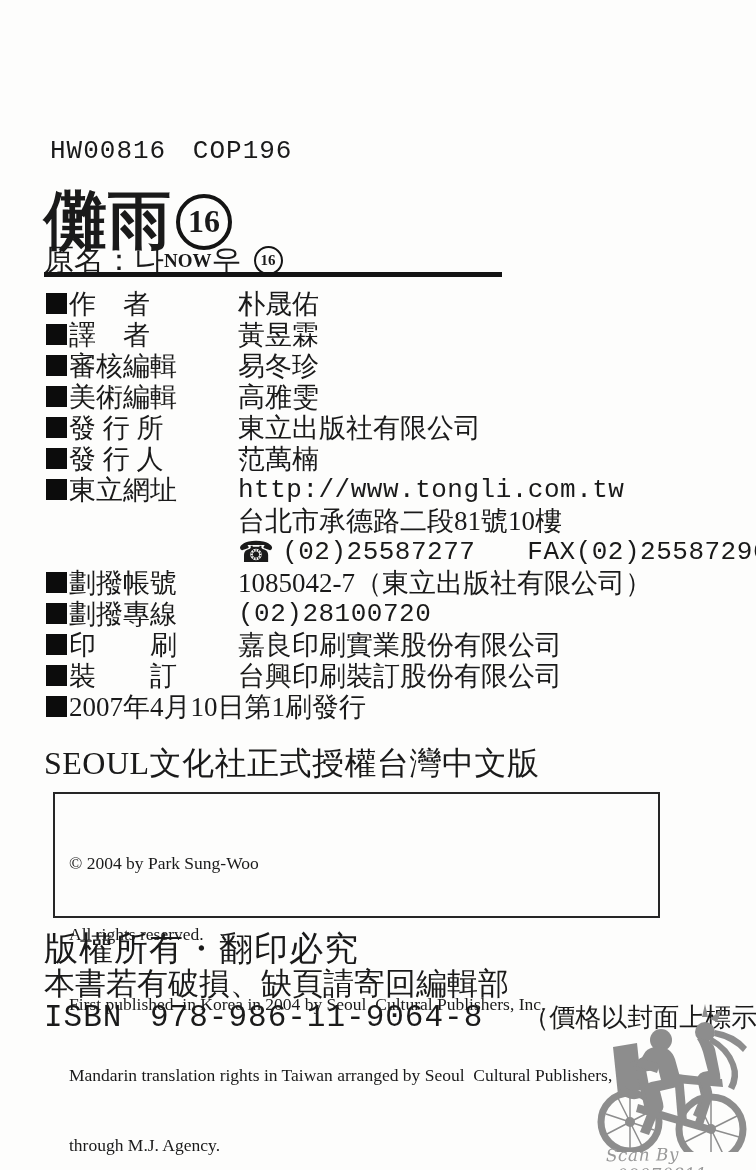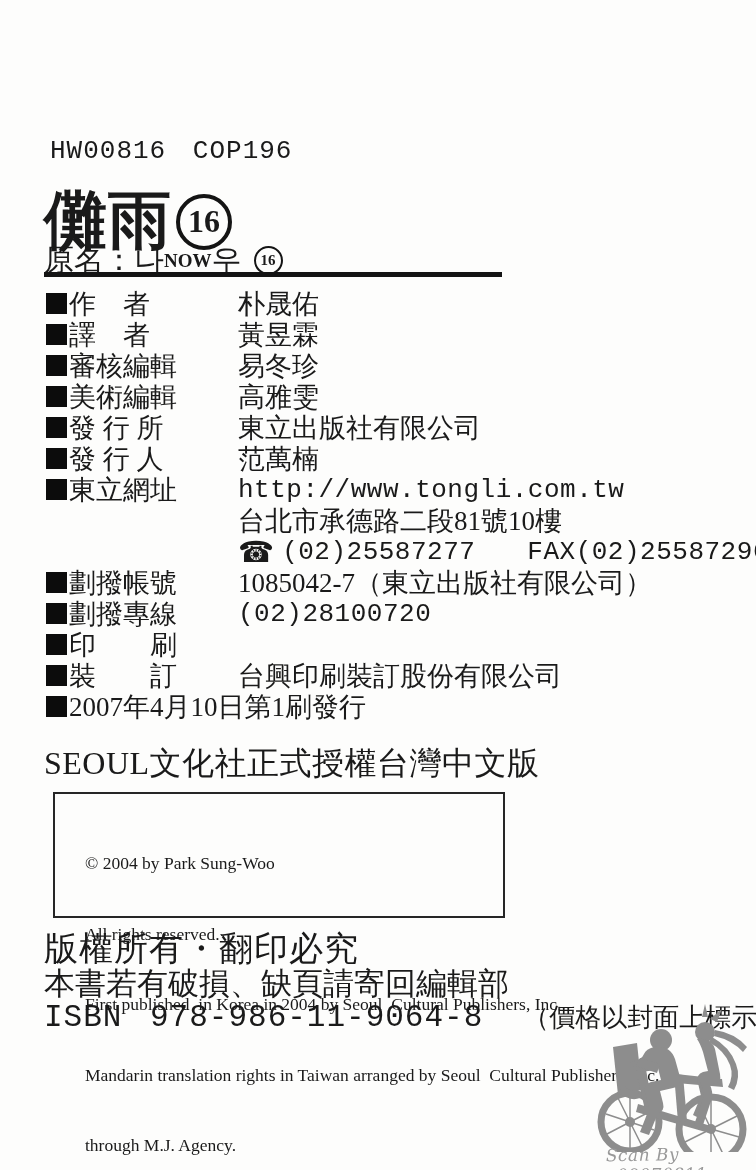--- a/index.html
+++ b/index.html
@@ -67,24 +67,24 @@
   .fax{margin-left:52px;}
   .mono27{font-family:"Liberation Mono","DejaVu Sans Mono",monospace;font-size:26px;letter-spacing:0.5px;}
 
   .seoul{
     position:absolute;left:44px;top:742px;
     font-size:32px;font-weight:500;letter-spacing:0.5px;
   }
 
   .copybox{
     position:absolute;left:53px;top:792px;
-    width:452px;height:126px;
+    width:607px;height:126px;
     border:2px solid #262626;
     box-sizing:border-box;
-    padding:11px 10px 0 30px;
+    padding:11px 10px 0 14px;
     font-family:"Liberation Serif","DejaVu Serif",serif;
     font-size:17.5px;line-height:23.5px;
     white-space:pre;
   }
 
   .rights{position:absolute;left:44px;top:926px;font-size:34px;font-weight:400;letter-spacing:1px;}
   .damage{position:absolute;left:44px;top:963px;font-size:31px;font-weight:500;}
   .isbn-row{
     position:absolute;left:44px;top:1000px;
     display:flex;align-items:baseline;white-space:nowrap;
@@ -178,20 +178,21 @@
       <span class="cvalue">1085042-7（東立出版社有限公司）</span>
     </div>
     <div class="crow">
       <span class="bullet"></span>
       <span class="clabel">劃撥專線</span>
       <span class="cvalue mono27">(02)28100720</span>
     </div>
     <div class="crow">
       <span class="bullet"></span>
       <span class="clabel">印　　刷</span>
+      <span class="cvalue">嘉良印刷實業股份有限公司</span>
     </div>
     <div class="crow">
       <span class="bullet"></span>
       <span class="clabel">裝　　訂</span>
       <span class="cvalue">台興印刷裝訂股份有限公司</span>
     </div>
     <div class="crow">
       <span class="bullet"></span>
       <span>2007年4月10日第1刷發行</span>
     </div>

